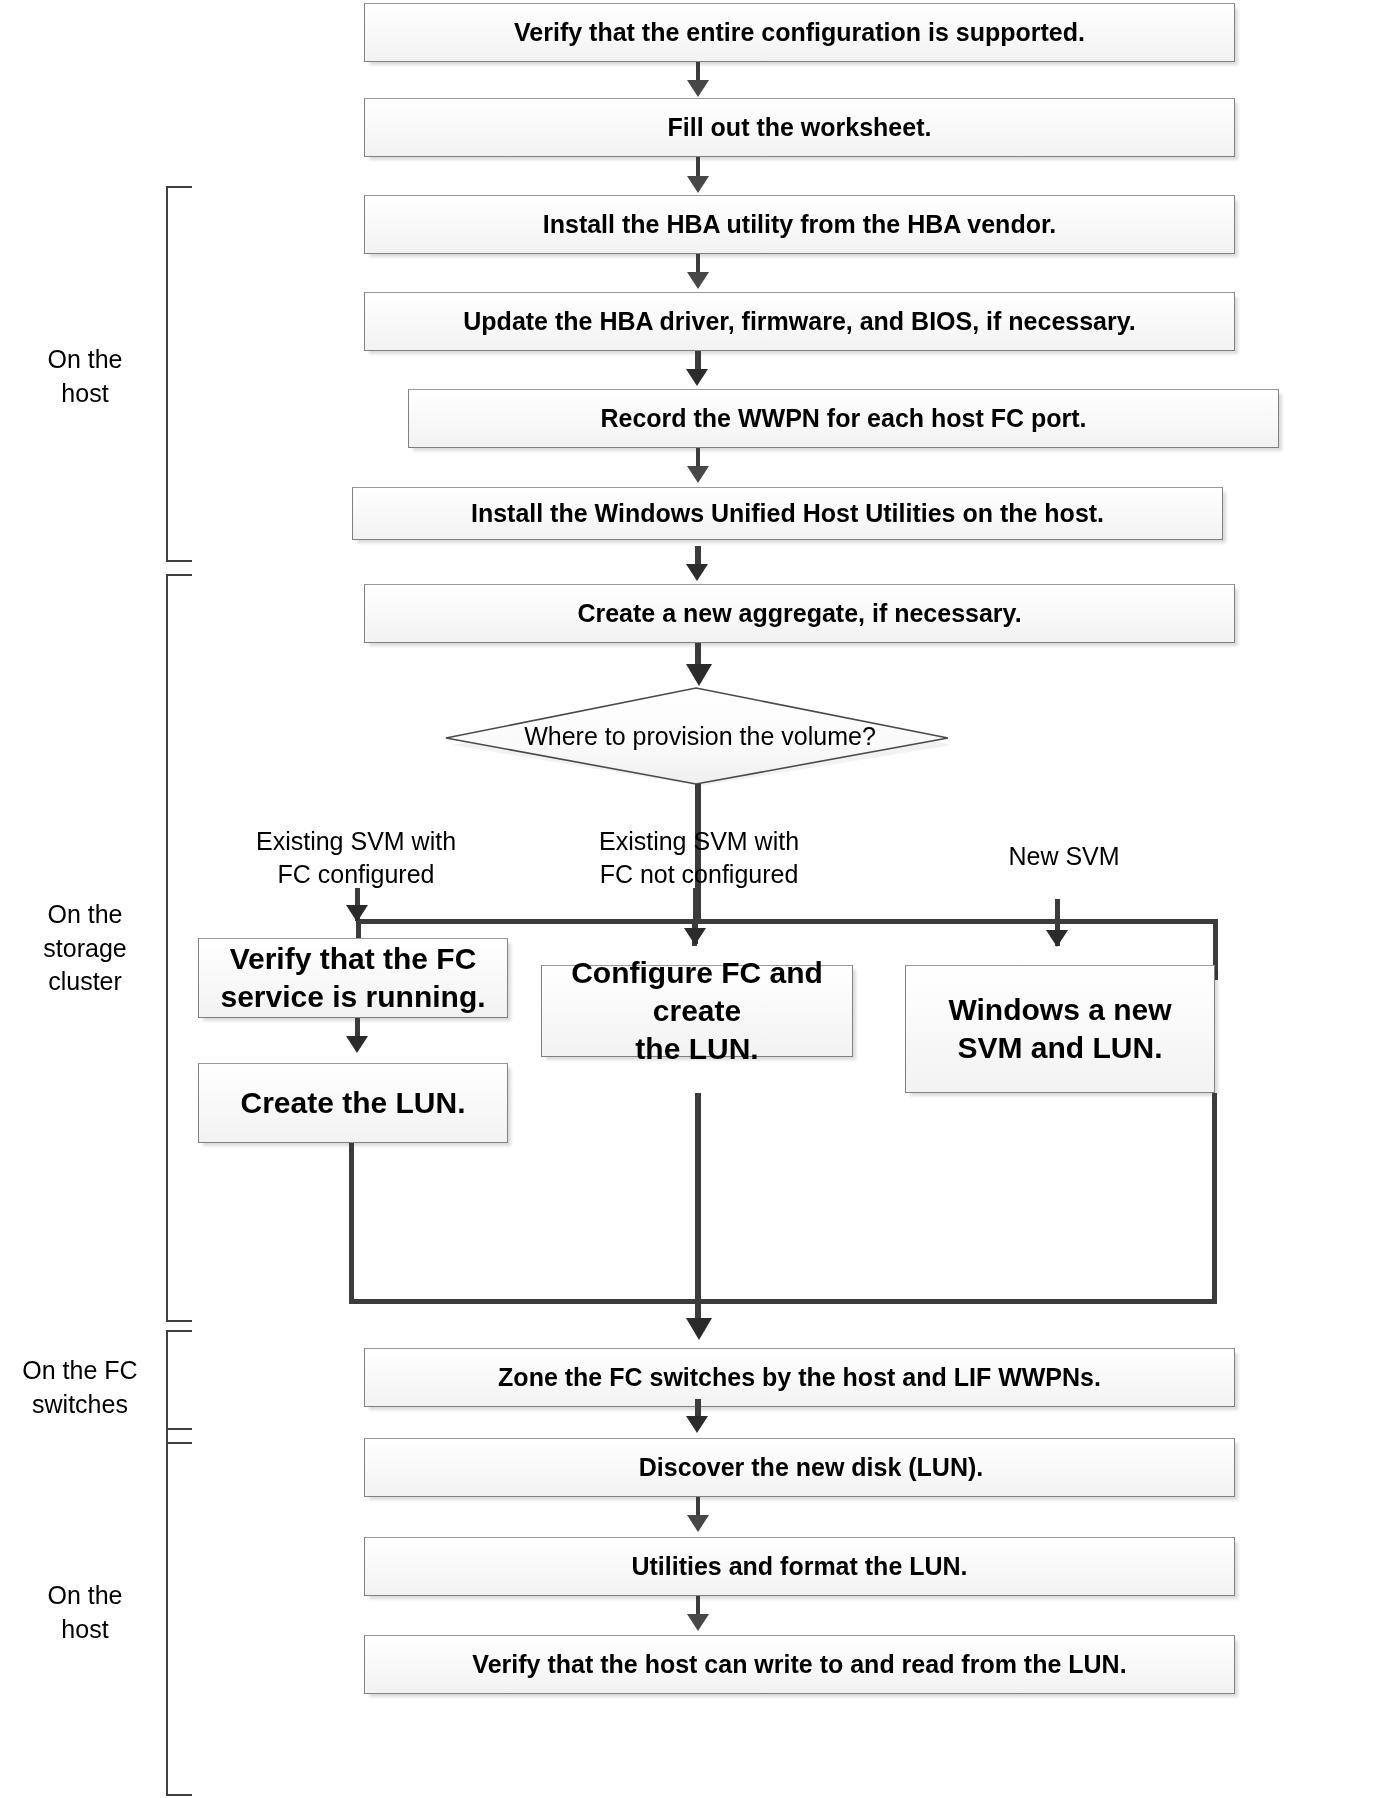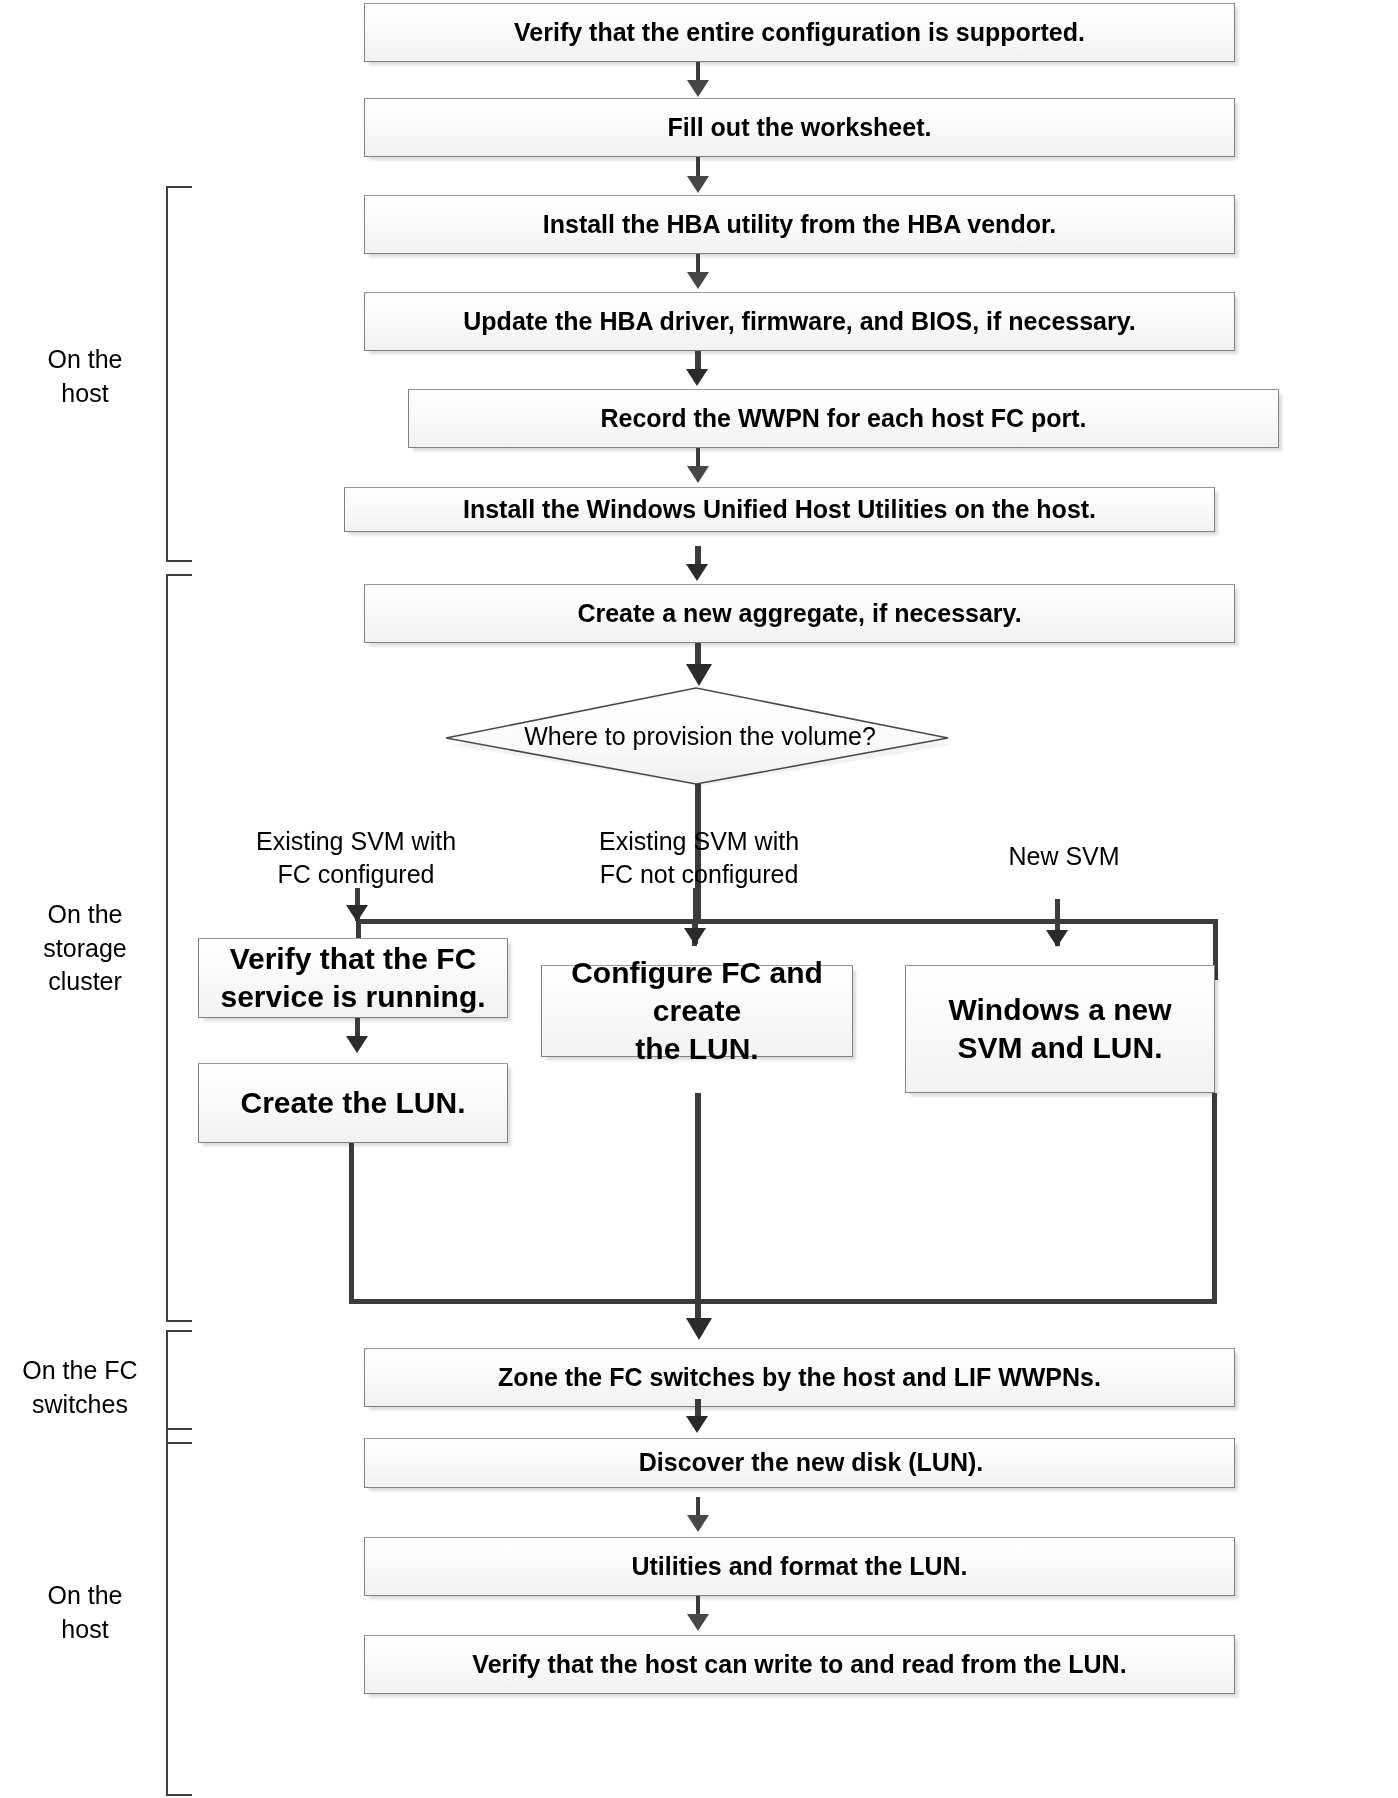--- a/index.html
+++ b/index.html
@@ -149,21 +149,21 @@
   </div>
   <div class="vline" style="left:695px; top:351px; width:6px; height:24px;"></div>
   <div class="arrowhead dark" style="left:686px; top:369px;"></div>
 
   <div class="node wide" style="left:364px; top:389px; width:871px; height:59px;margin-left:44px;">
     <span class="txt">Record the WWPN for each host FC port.</span>
   </div>
   <div class="vline" style="left:696px; top:448px; width:4px; height:24px;"></div>
   <div class="arrowhead" style="left:687px; top:466px;"></div>
 
-  <div class="node wide" style="left:344px; top:487px; width:871px; height:45px;">
+  <div class="node wide" style="left:352px; top:487px; width:871px; height:53px;">
     <span class="txt">Install the Windows Unified Host Utilities on the host.</span>
   </div>
   <div class="vline" style="left:695px; top:546px; width:6px; height:24px;"></div>
   <div class="arrowhead dark" style="left:686px; top:564px;"></div>
 
   <div class="node wide" style="left:364px; top:584px; width:871px; height:59px;">
     <span class="txt">Create a new aggregate, if necessary.</span>
   </div>
   <div class="vline" style="left:695px; top:643px; width:6px; height:29px;"></div>
   <div class="arrowhead dark" style="left:686px; top:664px; border-top-width:22px; border-left-width:13px; border-right-width:13px;"></div>
@@ -240,21 +240,21 @@
 
   <div class="hline" style="left:349px; top:1299px; width:868px; height:5px;"></div>
   <div class="arrowhead dark" style="left:686px; top:1318px; border-top-width:22px; border-left-width:13px; border-right-width:13px;"></div>
 
   <div class="node wide" style="left:364px; top:1348px; width:871px; height:59px;">
     <span class="txt">Zone the FC switches by the host and LIF WWPNs.</span>
   </div>
   <div class="vline" style="left:695px; top:1399px; width:6px; height:22px;"></div>
   <div class="arrowhead dark" style="left:686px; top:1416px;"></div>
 
-  <div class="node wide" style="left:364px; top:1438px; width:871px; height:50px;padding-left:23px;">
+  <div class="node wide" style="left:364px; top:1438px; width:871px; height:59px;padding-left:23px;">
     <span class="txt">Discover the new disk (LUN).</span>
   </div>
   <div class="vline" style="left:696px; top:1497px; width:4px; height:24px;"></div>
   <div class="arrowhead" style="left:687px; top:1515px;"></div>
 
   <div class="node wide" style="left:364px; top:1537px; width:871px; height:59px;">
     <span class="txt">Utilities and format the LUN.</span>
   </div>
   <div class="vline" style="left:696px; top:1596px; width:4px; height:24px;"></div>
   <div class="arrowhead" style="left:687px; top:1614px;"></div>

